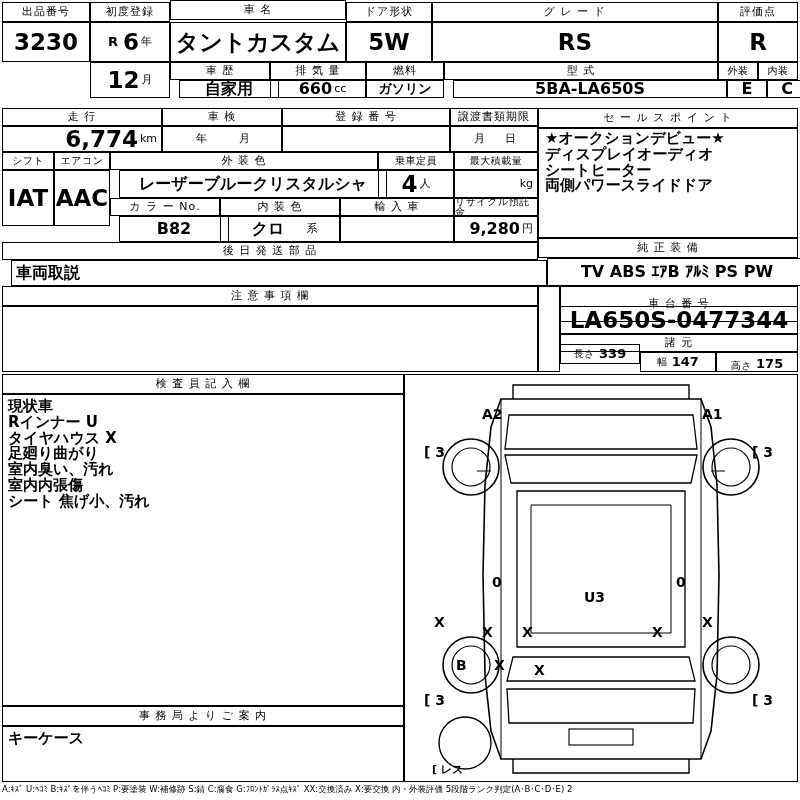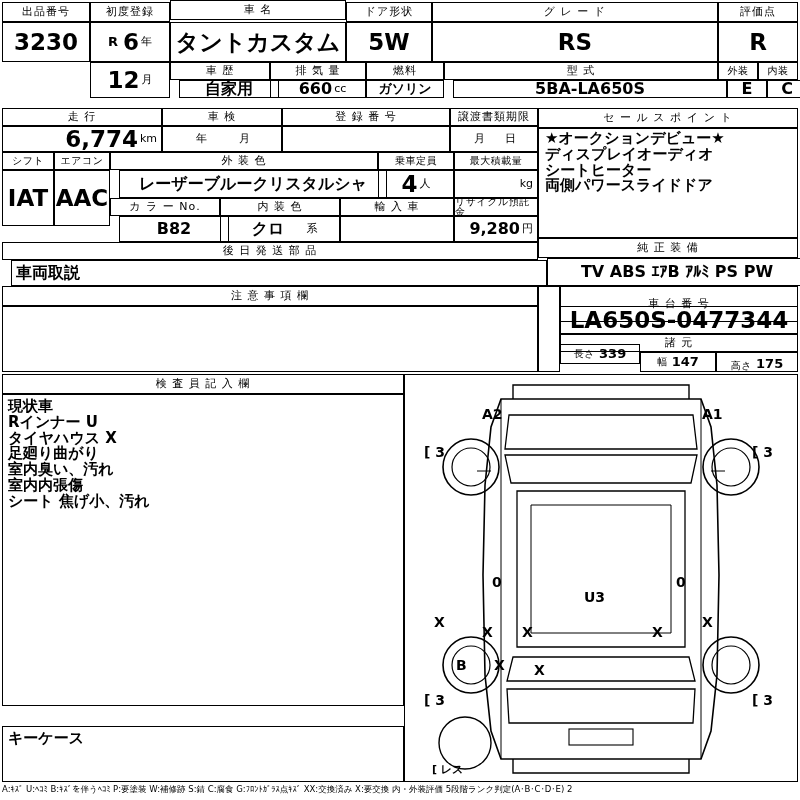--- a/index.html
+++ b/index.html
@@ -189,20 +189,21 @@
   <div class="bx col" style="left:2px; top:394px; width:402px; height:312px; padding-top:4px;">
     <div class="note-line">現状車</div>
     <div class="note-line">Rインナー U</div>
     <div class="note-line">タイヤハウス X</div>
     <div class="note-line">足廻り曲がり</div>
     <div class="note-line">室内臭い、汚れ</div>
     <div class="note-line">室内内張傷</div>
     <div class="note-line">シート 焦げ小、汚れ</div>
   </div>
 
+  <div class="bx lbl" style="left:2px; top:706px; width:402px; height:20px;">事 務 局 よ り ご 案 内</div>
   <div class="bx col" style="left:2px; top:726px; width:402px; height:56px; padding-top:4px;">
     <div class="note-line">キーケース</div>
   </div>
 
   <div class="bx" style="left:404px; top:374px; width:394px; height:408px;">
     <svg width="392" height="406" viewBox="0 0 392 406">
 
       <path d="M96 24 L296 24 L306 52 L312 110 L314 200 L312 300 L306 356 L296 384 L96 384 L86 356 L80 300 L78 200 L80 110 L86 52 Z" fill="none" stroke="#000" stroke-width="1.6"></path>
 
       <path d="M108 24 L108 10 L284 10 L284 24" fill="none" stroke="#000" stroke-width="1.4"></path>

